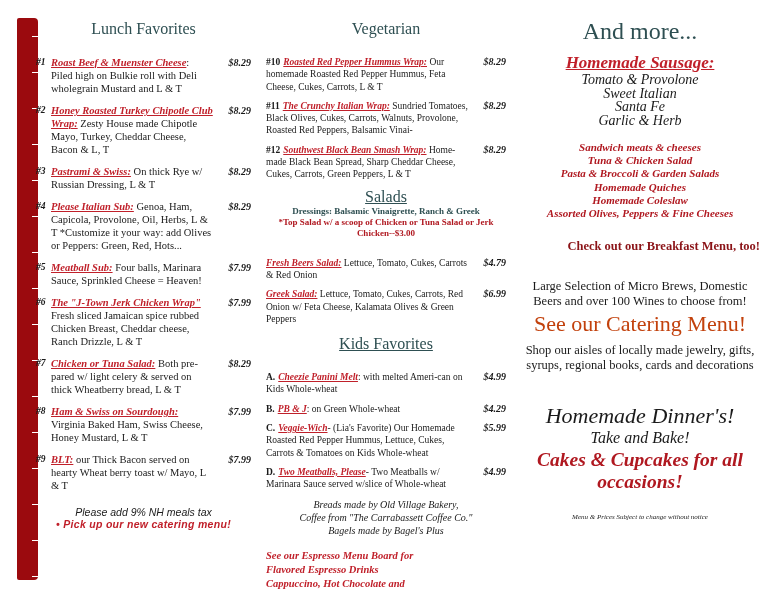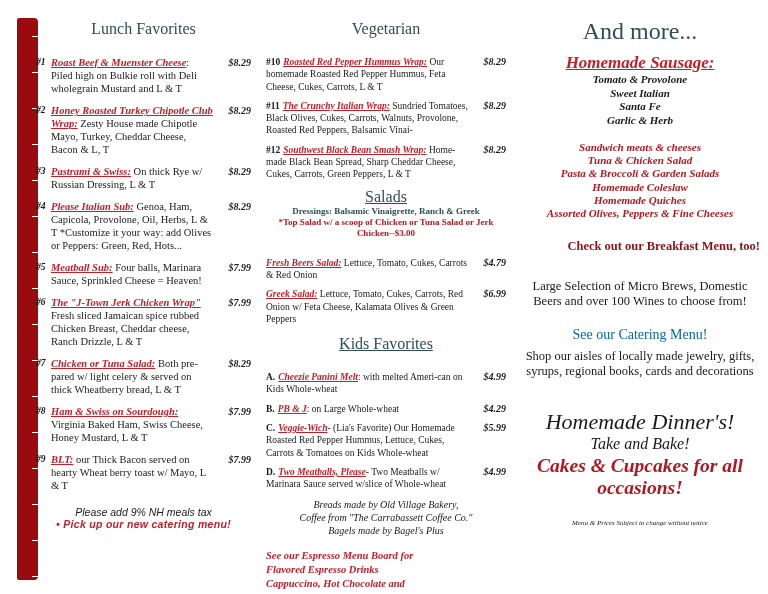--- a/index.html
+++ b/index.html
@@ -49,25 +49,25 @@
     .dressing { text-align: center; font-size: 9px; color: #2e4f52; font-weight: bold; line-height: 11px; }
     .salad-note { text-align: center; font-size: 9px; color: #b01820; font-weight: bold; line-height: 11px; }
     .salads-title { margin-top: 6px; }
     .salad-items { margin-top: 10px; }
 
     .kids-title { margin-top: 10px; }
     .kids-items { margin-top: 12px; }
     .credit { text-align: center; font-style: italic; font-size: 10px; line-height: 13px; margin-top: 6px; }
     .espresso { font-style: italic; font-weight: bold; color: #c0202a; font-size: 10.5px; line-height: 14px; margin-top: 12px; }
     .sausage-title { color: #c0202a; font-style: italic; font-weight: bold; font-size: 17px; text-decoration: underline; margin-top: 8px; text-align: center; }
-    .sausage-list { text-align: center; font-style: italic; font-weight: bold; font-size: 11px; line-height: 13.5px; }
+    .sausage-list { text-align: center; font-style: italic; font-weight: normal; font-size: 14px; line-height: 13.5px; }
     .deli-list { text-align: center; font-style: italic; font-weight: bold; color: #b01820; font-size: 11px; line-height: 13.2px; margin-top: 14px; }
     .breakfast { text-align: right; color: #8b1418; font-size: 12.5px; margin-top: 19px; font-weight: bold; }
     .brews { text-align: center; font-size: 12.5px; line-height: 15px; margin-top: 25px; }
-    .catering-big { text-align: center; color: #0369a1; font-size: 14px; margin-top: 18px; }
+    .catering-big { text-align: center; color: #c2410c; font-size: 22px; margin-top: 2px; }
     .shop { text-align: center; font-size: 12.5px; line-height: 15px; margin-top: 6px; }
     .dinners { text-align: center; font-style: italic; font-size: 22px; margin-top: 30px; }
     .takebake { text-align: center; font-style: italic; font-size: 16px; margin-top: 0px; }
     .cakes { text-align: center; font-style: italic; font-weight: bold; color: #b01820; font-size: 19.5px; line-height: 22px; margin-top: 2px; position: relative; }
     .watermark { position: absolute; left: 14px; top: 25px; font-family: "Liberation Sans", sans-serif; font-size: 20px; color: #cfcfcf; font-style: normal; font-weight: normal; letter-spacing: 1px; z-index: -1; }
     .disclaimer { text-align: center; font-style: italic; font-size: 7px; margin-top: 20px; }
   </style>
 </head>
 <body>
 
@@ -158,21 +158,21 @@
       </div>
     </div>
 
     <div class="section-title underlined kids-title">Kids Favorites</div>
     <div class="items kids-items">
       <div class="item">
         <span class="item-body"><span class="item-num">A.</span><span class="item-name">Cheezie Panini Melt</span><span>: with melted Ameri-can on Kids Whole-wheat</span></span>
         <span class="item-price">$4.99</span>
       </div>
       <div class="item">
-        <span class="item-body"><span class="item-num">B.</span><span class="item-name">PB &amp; J</span><span>: on Large Whole-wheat</span></span>
+        <span class="item-body"><span class="item-num">B.</span><span class="item-name">PB &amp; J</span><span>: on Green Whole-wheat</span></span>
         <span class="item-price">$4.29</span>
       </div>
       <div class="item">
         <span class="item-body"><span class="item-num">C.</span><span class="item-name">Veggie-Wich</span><span>- (Lia's Favorite) Our Homemade Roasted Red Pepper Hummus, Lettuce, Cukes, Carrots &amp; Tomatoes on Kids Whole-wheat</span></span>
         <span class="item-price">$5.99</span>
       </div>
       <div class="item">
         <span class="item-body"><span class="item-num">D.</span><span class="item-name">Two Meatballs, Please</span><span>- Two Meatballs w/ Marinara Sauce served w/slice of Whole-wheat</span></span>
         <span class="item-price">$4.99</span>
       </div>
@@ -196,22 +196,22 @@
     <div class="sausage-list">
       <div>Tomato &amp; Provolone</div>
       <div>Sweet Italian</div>
       <div>Santa Fe</div>
       <div>Garlic &amp; Herb</div>
     </div>
     <div class="deli-list">
       <div>Sandwich meats &amp; cheeses</div>
       <div>Tuna &amp; Chicken Salad</div>
       <div>Pasta &amp; Broccoli  &amp; Garden Salads</div>
+      <div>Homemade Quiches</div>
       <div>Homemade Coleslaw</div>
-      <div>Homemade Quiches</div>
       <div>Assorted Olives, Peppers &amp; Fine Cheeses</div>
     </div>
     <div class="breakfast">Check out our Breakfast Menu, too!</div>
     <div class="brews">Large Selection of Micro Brews, Domestic Beers and over 100 Wines to choose from!</div>
     <div class="catering-big">See our Catering Menu!</div>
     <div class="shop">Shop our aisles of locally made jewelry, gifts, syrups, regional books, cards and decorations</div>
     <div class="dinners">Homemade Dinner's!</div>
     <div class="takebake">Take and Bake!</div>
     <div class="cakes">
       <span class="watermark">menupix</span>

